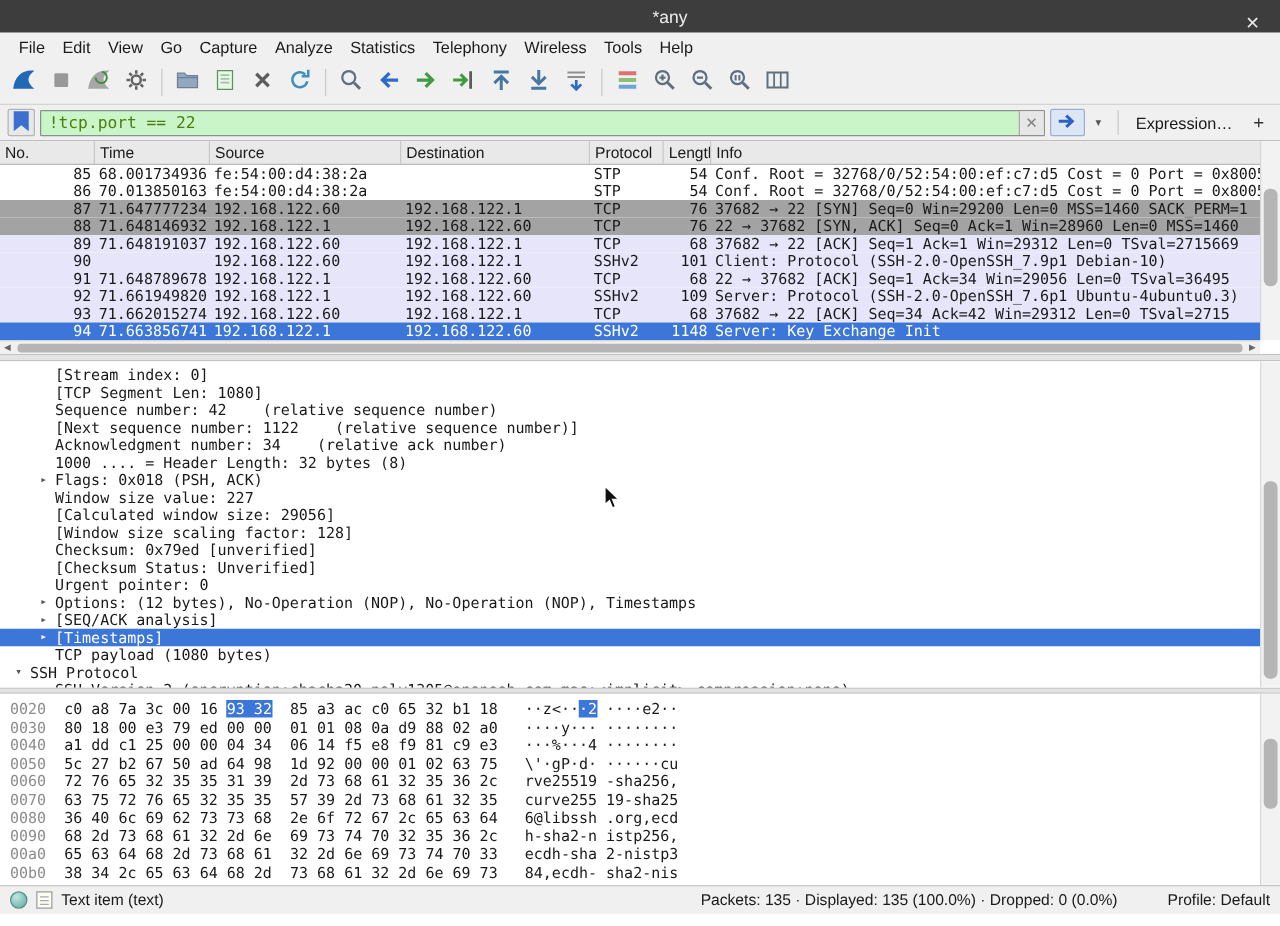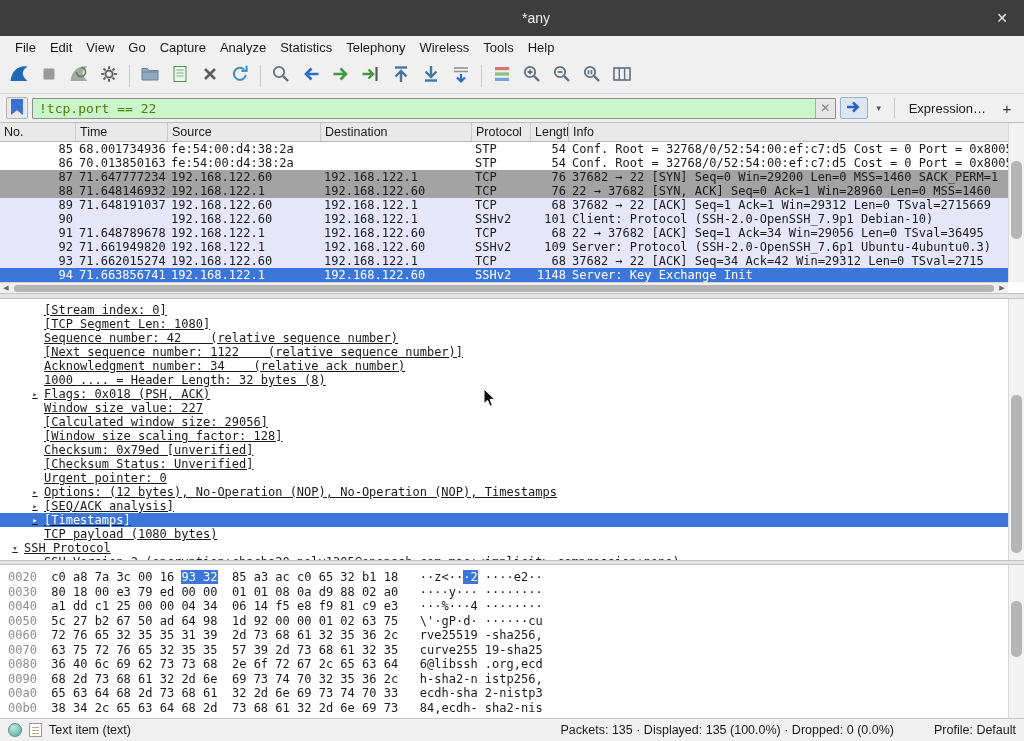--- a/index.html
+++ b/index.html
@@ -1,20 +1,20 @@
 <!DOCTYPE html>
 <html><head>
 <meta charset="utf-8">
 <style>
   * { box-sizing: border-box; margin: 0; padding: 0; }
   html,body { width:1024px; height:741px; overflow:hidden; background:#fff;
               font-family:"Liberation Sans", sans-serif; font-size:13px; color:#1a1a1a; }
 
   
-  .titlebar { height:36px; background:#3d3d3d; color:#ededed; display:flex;
+  .titlebar { height:26px; background:#3d3d3d; color:#ededed; display:flex;
               align-items:center; justify-content:center; position:relative; font-size:14px;padding-left:48px; }
   .titlebar .close { position:absolute; right:12px; top:8px; width:20px; height:20px;
               display:flex; align-items:center; justify-content:center; color:#e8e8e8;
               font-size:14px; cursor:default; }
 
   
   .menubar { height:22px; background:#f0f0f0; display:flex; align-items:center; padding-left:8px; }
   .menu-item { padding:2px 7px; white-space:nowrap;text-align:center; }
 
   
@@ -67,21 +67,21 @@
   .hthumb { position:absolute; top:2px; left:14px; right:14px; height:7px; background:#b5b5b5; border-radius:3px; }
   .harrow { position:absolute; top:0; width:12px; height:10px; font-size:7px; color:#666;
             display:flex; align-items:center; justify-content:center; }
 
   .splitter { background:#e4e4e4; border-top:1px solid #c2c2c2; border-bottom:1px solid #c2c2c2; }
   .split1 { height:6px; }
   .split2 { height:5px; }
 
   
   .details { height:261px; background:#fff; position:relative; overflow:hidden; padding-top:4px;
-             font-family:"DejaVu Sans Mono", monospace; font-size:12px;text-decoration:underline; }
+             font-family:"DejaVu Sans Mono", monospace; font-size:12px; }
   .dline { height:14px; line-height:14px; display:flex; white-space:pre; overflow:hidden; }
   .dexp { width:18px; flex:none; text-align:center; font-size:9px; color:#555; line-height:14px; }
   .dsel { background:#3b76d8; color:#fff; }
   .dsel .dexp { color:#fff; }
   .details .vscroll { top:0; bottom:0; }
 
   
   .hexpane { height:153px; background:#fff; position:relative; overflow:hidden;
              padding:5px 0 0 8px; font-family:"DejaVu Sans Mono", monospace; font-size:12px; }
   .hxline { height:14.5px; line-height:14.5px; white-space:pre; }

